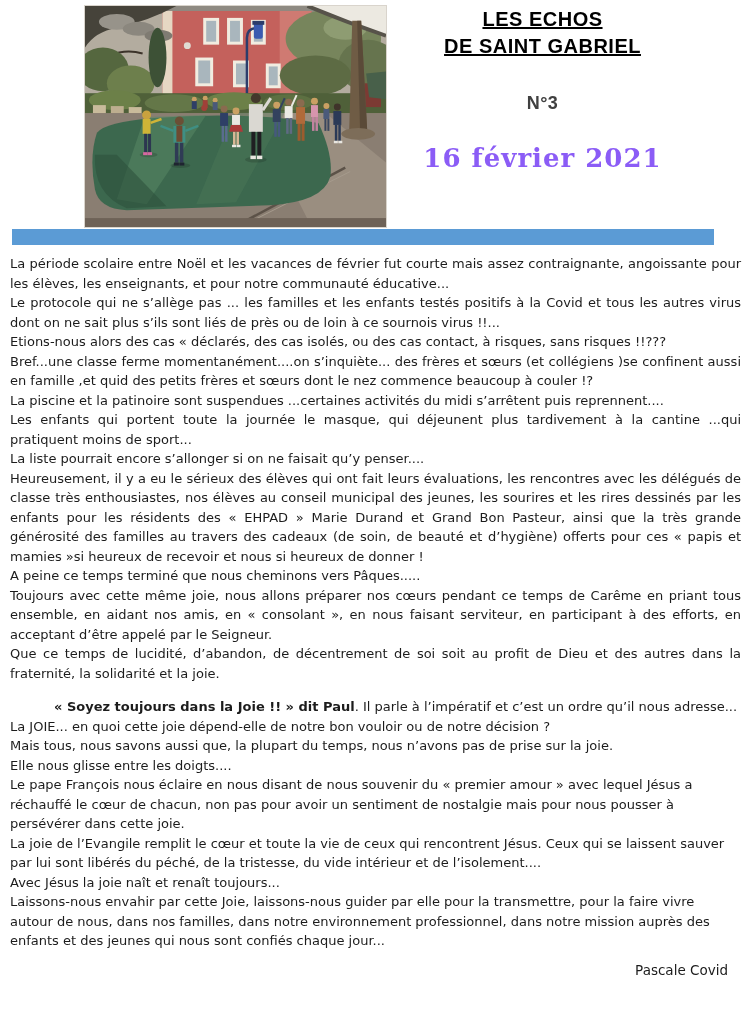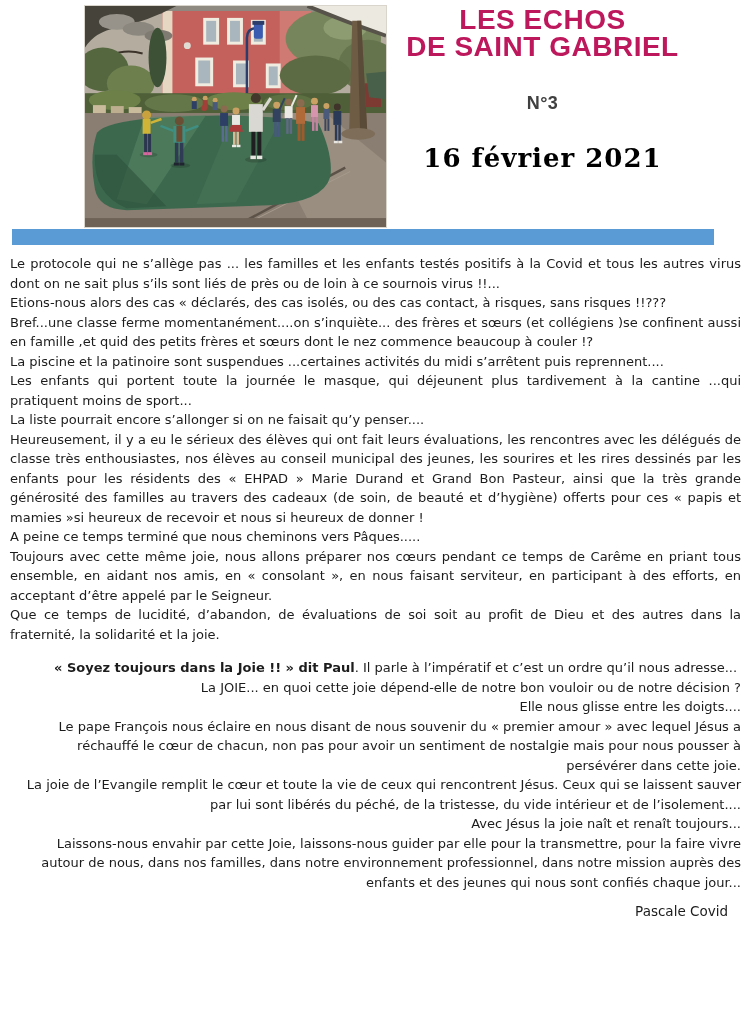--- a/index.html
+++ b/index.html
@@ -10,38 +10,38 @@
   
   .header{position:relative;height:228px;}
   .photo{
     position:absolute;left:84px;top:5px;width:303px;height:223px;
     border:1px solid #d9d4cc;box-sizing:border-box;background:#b9b2a6;
   }
   .photo svg{display:block;width:100%;height:100%;}
   .masthead{position:absolute;left:390px;top:6px;width:305px;text-align:center;}
   .mast-title{
     font-family:"Liberation Sans",sans-serif;font-weight:bold;
-    font-size:28px;line-height:27px;letter-spacing:0.5px;color:#be185d;
+    font-size:20px;line-height:27px;letter-spacing:0.5px;color:#000000;text-decoration:underline;
   }
   .mast-issue{
     font-family:"Liberation Sans",sans-serif;font-weight:bold;
     font-size:18px;color:#404040;margin-top:33px;letter-spacing:0.5px;
   }
   .mast-date{
     font-family:"DejaVu Serif",serif;font-weight:bold;
-    font-size:26px;color:#000000;margin-top:29px;letter-spacing:1px;
+    font-size:26px;color:#8b5cf6;margin-top:29px;letter-spacing:1px;
   }
   
   .divider{margin:1px 39px 0 12px;height:16px;background:#5b9bd5;}
   
   .content{padding:9px 12px 0 10px;font-size:13px;line-height:19.5px;}
   .block1 p{margin:0;text-align:justify;}
   .quote-par{margin:14px 0 0 0;text-indent:28px;text-align:left;}
   .quote-bold{font-weight:bold;margin-left:16px;}
-  .block2 p{margin:0;text-align:right;}
+  .block2 p{margin:0;text-align:left;}
   .italic{font-style:italic;}
   .signature{
     margin-top:10px;padding-right:13px;text-align:right;
     font-size:13.5px;line-height:19.5px;
   }
 </style>
 </head>
 <body>
 
 <div class="page">
@@ -235,36 +235,38 @@
       <div class="mast-issue">N°3</div>
       <div class="mast-date">16 février 2021</div>
     </div>
   </div>
 
   <div class="divider"></div>
 
   <div class="content">
 
     <div class="block1">
+      <p>La période scolaire entre Noël et les vacances de février fut courte mais assez contraignante, angoissante pour les élèves, les enseignants, et pour notre communauté éducative...</p>
       <p>Le protocole qui ne s’allège pas ... les familles et les enfants testés positifs à la Covid et tous les autres virus dont on ne sait plus s’ils sont liés de près ou de loin à ce sournois virus !!...</p>
       <p>Etions-nous alors des cas « déclarés, des cas isolés, ou des cas contact, à risques, sans risques !!???</p>
       <p>Bref...une classe ferme momentanément....on s’inquiète... des frères et sœurs (et collégiens )se confinent aussi en famille ,et quid des petits frères et sœurs dont le nez commence beaucoup à couler !?</p>
       <p>La piscine et la patinoire sont suspendues ...certaines activités du midi s’arrêtent puis reprennent....</p>
       <p>Les enfants qui portent toute la journée le masque, qui déjeunent plus tardivement à la cantine ...qui pratiquent moins de sport...</p>
       <p>La liste pourrait encore s’allonger si on ne faisait qu’y penser....</p>
       <p>Heureusement, il y a eu le sérieux des élèves qui ont fait leurs évaluations, les rencontres avec les délégués de classe très enthousiastes, nos élèves au conseil municipal des jeunes, les sourires et les rires dessinés par les enfants pour les résidents des « EHPAD » Marie Durand et Grand Bon Pasteur, ainsi que la très grande générosité des familles au travers des cadeaux (de soin, de beauté et d’hygiène) offerts pour ces « papis et mamies »si heureux de recevoir et nous si heureux de donner !</p>
       <p>A peine ce temps terminé que nous cheminons vers Pâques.....</p>
       <p>Toujours avec cette même joie, nous allons préparer nos cœurs pendant ce temps de Carême en priant tous ensemble, en aidant nos amis, en « consolant », en nous faisant serviteur, en participant à des efforts, en acceptant d’être appelé par le Seigneur.</p>
-      <p>Que ce temps de lucidité, d’abandon, de évaluations de soi soit au profit de Dieu et des autres dans la fraternité, la solidarité et la joie.</p>
+      <p>Que ce temps de lucidité, d’abandon, de décentrement de soi soit au profit de Dieu et des autres dans la fraternité, la solidarité et la joie.</p>
     </div>
 
     <p class="quote-par"><span class="quote-bold">« Soyez toujours dans la Joie !! » dit Paul</span><span>. Il parle à l’impératif et c’est un ordre qu’il nous adresse...</span></p>
 
     <div class="block2">
       <p>La JOIE... en quoi cette joie dépend-elle de notre bon vouloir ou de notre décision ?</p>
+      <p>Mais tous, nous savons aussi que, la plupart du temps, nous n’avons pas de prise sur la joie.</p>
       <p>Elle nous glisse entre les doigts....</p>
       <p>Le pape François nous éclaire en nous disant de nous souvenir du « premier amour » avec lequel Jésus a réchauffé le cœur de chacun, non pas pour avoir un sentiment de nostalgie mais pour nous pousser à persévérer dans cette joie.</p>
       <p>La joie de l’Evangile remplit le cœur et toute la vie de ceux qui rencontrent Jésus. Ceux qui se laissent sauver par lui sont libérés du péché, de la tristesse, du vide intérieur et de l’isolement....</p>
       <p>Avec Jésus la joie naît et renaît toujours...</p>
       <p>Laissons-nous envahir par cette Joie, laissons-nous guider par elle pour la transmettre, pour la faire vivre autour de nous, dans nos familles, dans notre environnement professionnel, dans notre mission auprès des enfants et des jeunes qui nous sont confiés chaque jour...</p>
     </div>
 
     <div class="signature">Pascale Covid</div>
   </div>
 

